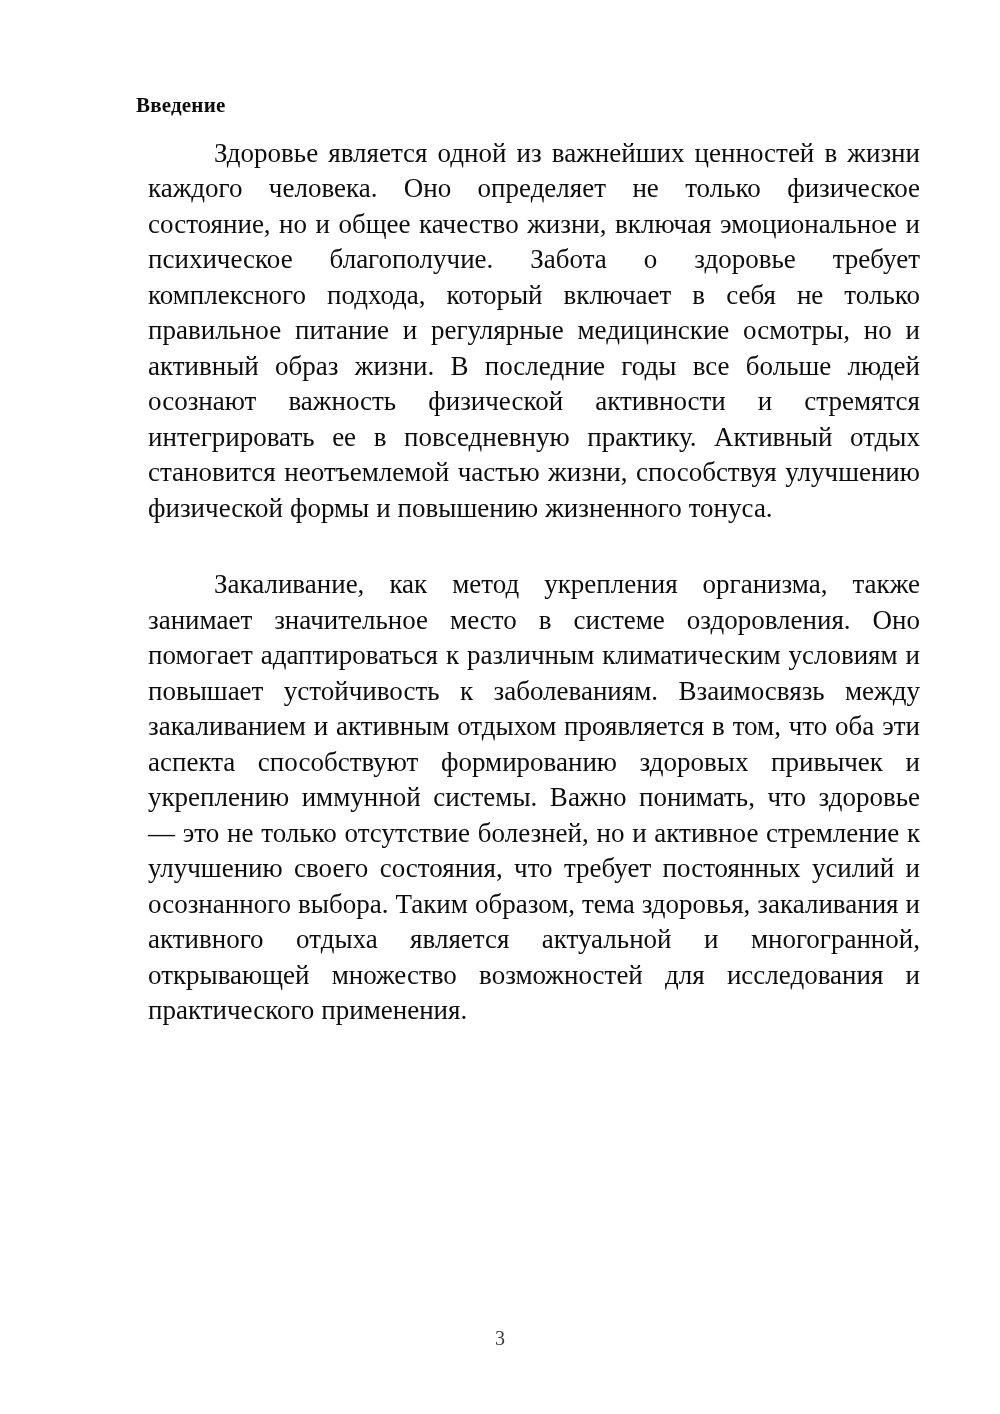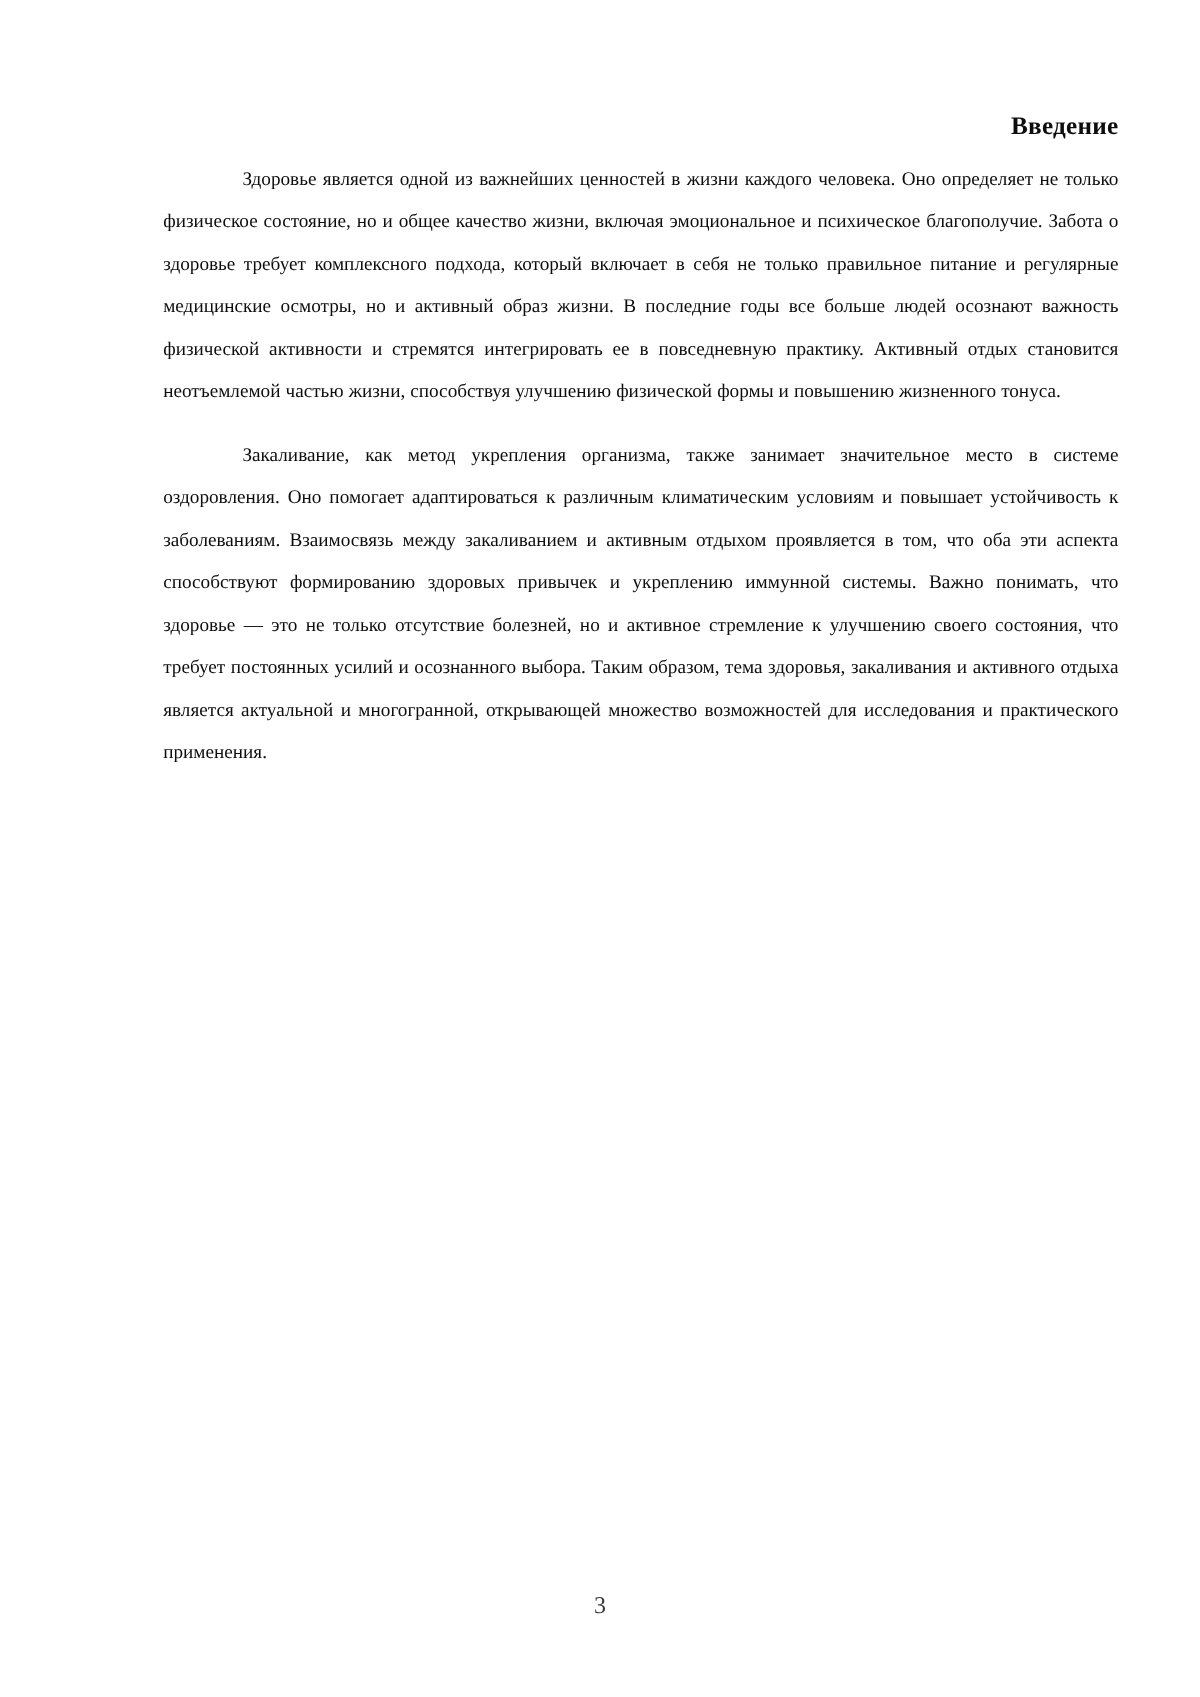--- a/index.html
+++ b/index.html
@@ -22,33 +22,33 @@
   .content {
     position: absolute;
     left: 136px;
     top: 88px;
     width: 796px;
   }
 
   .doc-title {
     font-size: 21px;
     font-weight: bold;
-    text-align: right;
+    text-align: left;
     line-height: 35.5px;
     margin: 0 0 8px 0;
     letter-spacing: 0.2px;
   }
 
   .body-paragraph {
-    font-size: 16px;
+    font-size: 27px;
     line-height: 35.5px;
     text-align: justify;
     text-justify: inter-word;
     text-indent: 66px;
-    margin: 0;
+    margin: 12px;
     hyphens: none;
     word-spacing: 0.2px;
   }
 
   .para-gap {
     height: 17px;
   }
 
   .page-number {
     position: absolute;

